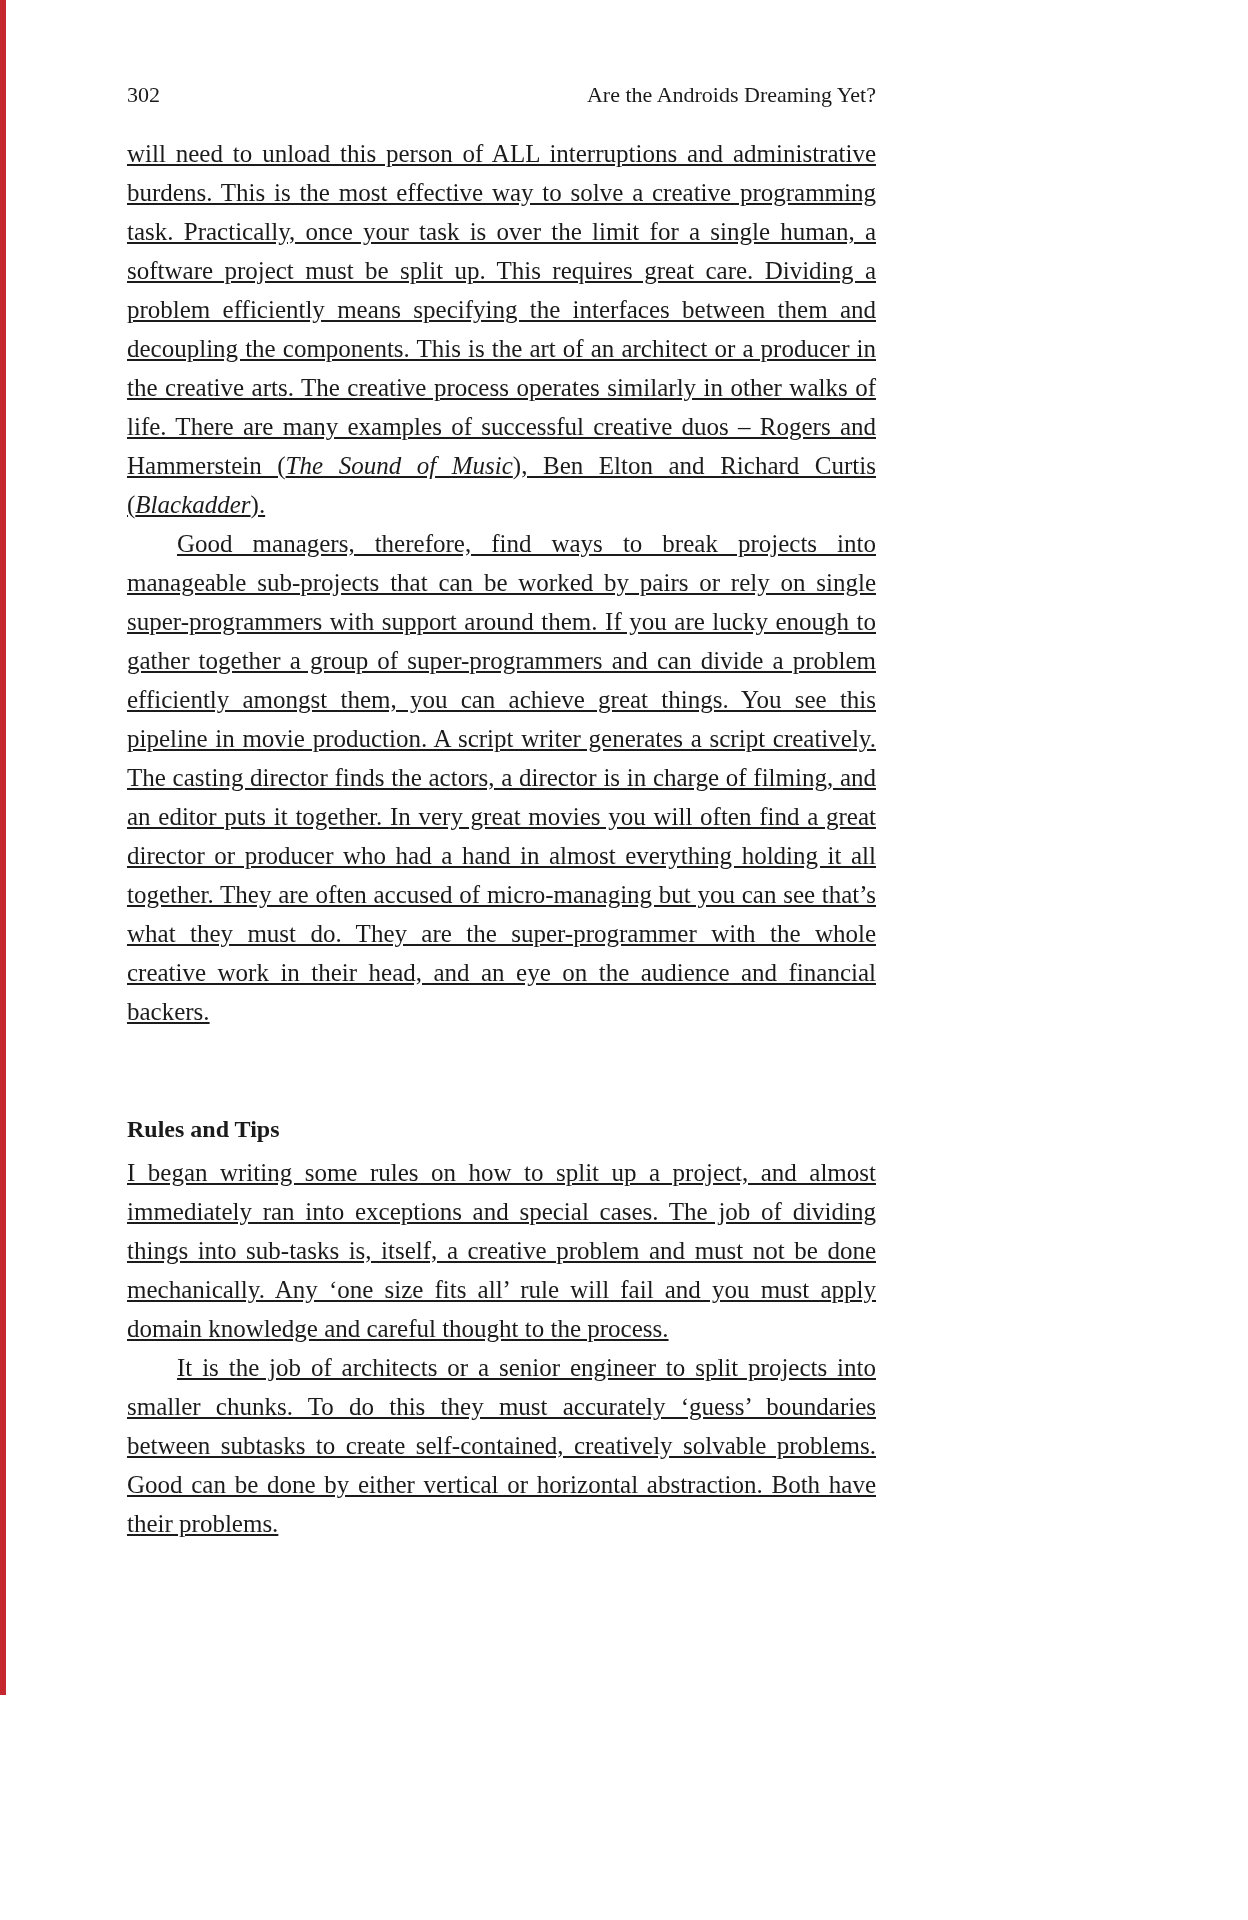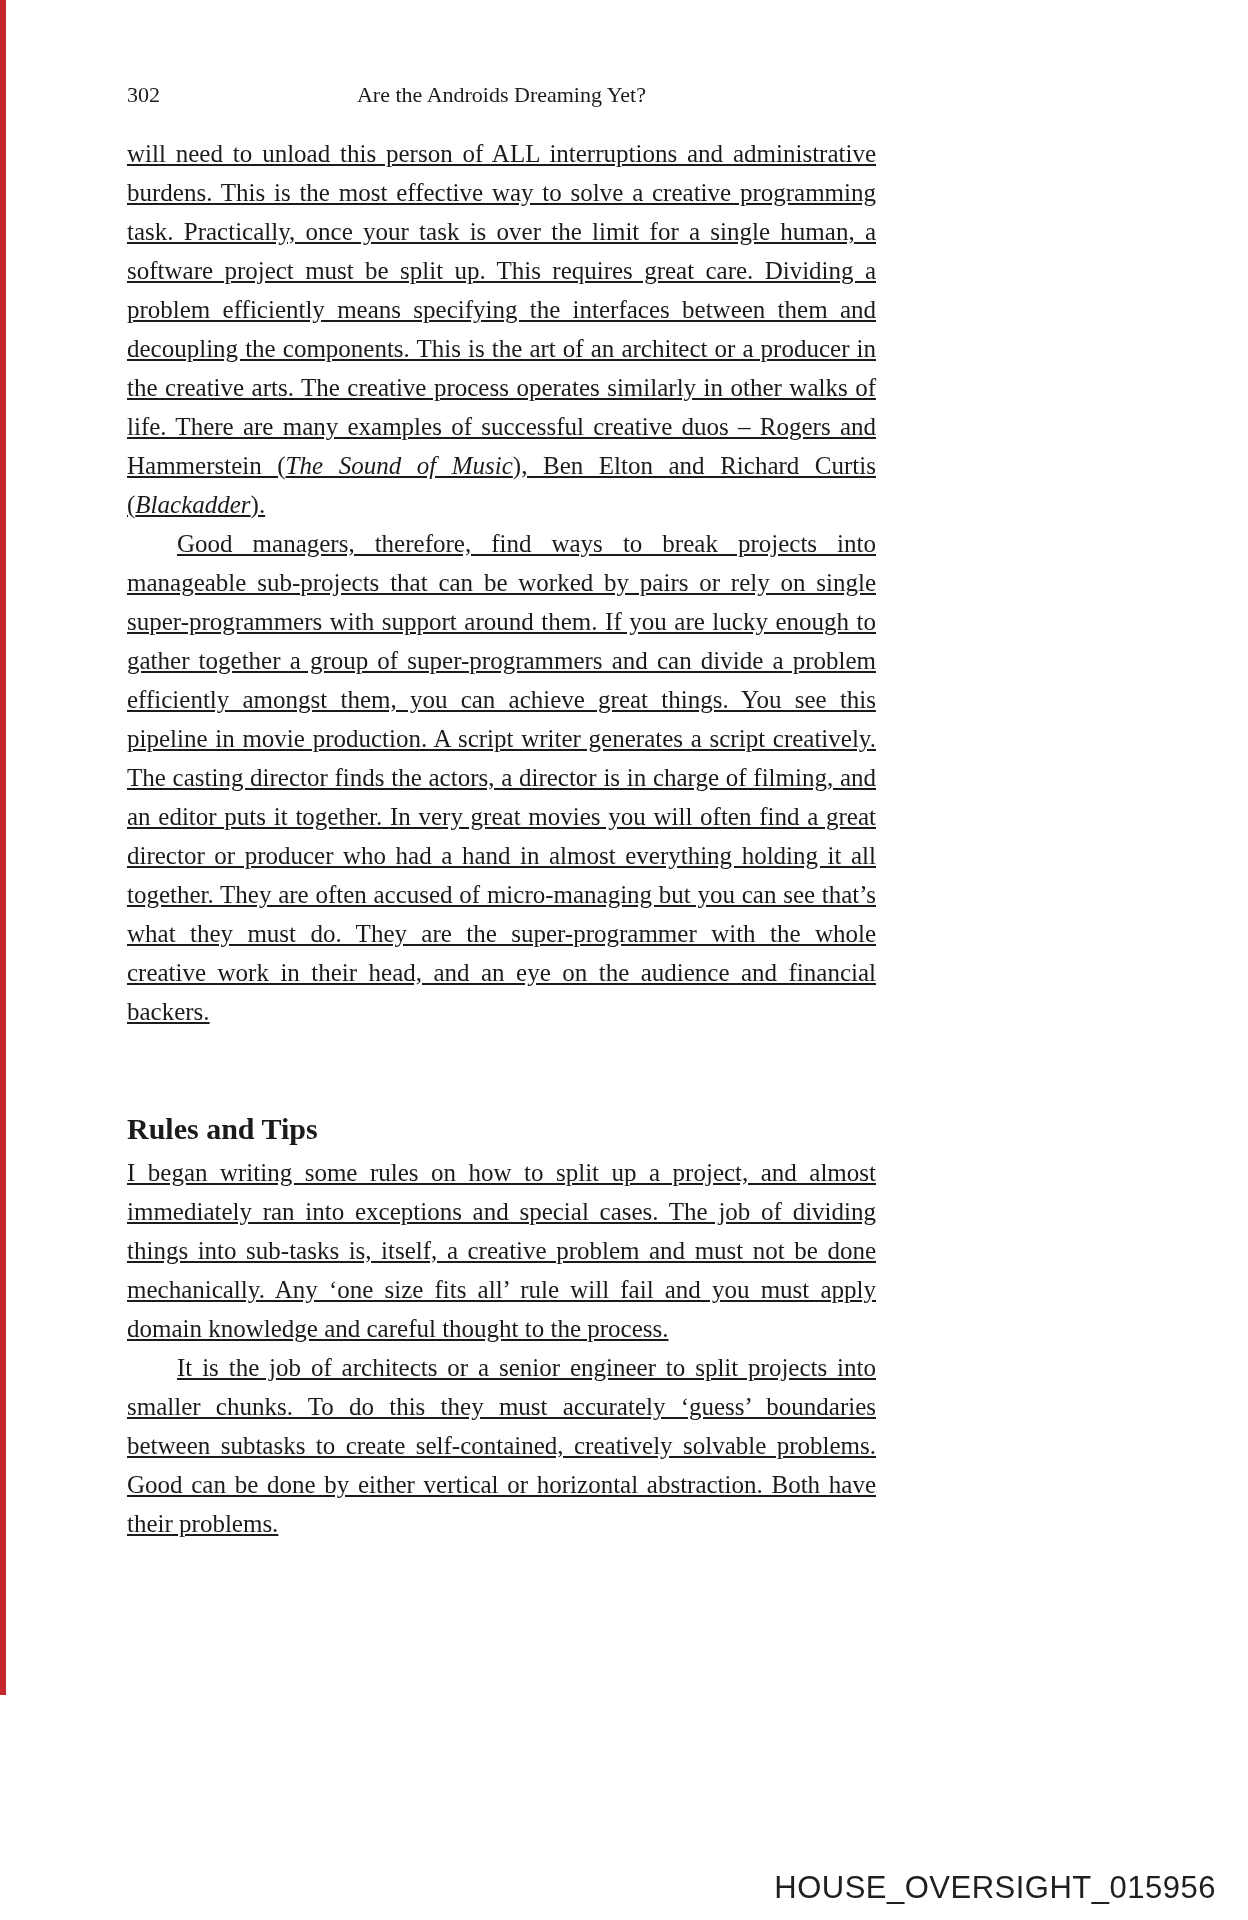--- a/index.html
+++ b/index.html
@@ -35,21 +35,21 @@
   .page-number {
     position: absolute;
     left: 0;
     top: 0;
   }
   .running-header {
     position: absolute;
     left: 0;
     right: 0;
     top: 0;
-    text-align: center;
+    text-align: right;
   }
   .text-column {
     position: absolute;
     top: 134px;
     left: 127px;
     width: 749px;
   }
   .para {
     margin: 0;
     font-size: 25px;
@@ -58,21 +58,21 @@
     text-decoration: underline;
   }
   .para.indent {
     text-indent: 50px;
   }
   .para em {
     font-style: italic;
   }
   .section-heading {
     margin: 80px 0 6px 0;
-    font-size: 30px;
+    font-size: 24px;
     line-height: 36px;
     font-weight: bold;
   }
   .watermark {
     position: absolute;
     right: 32px;
     bottom: 14px;
     font-family: "Liberation Sans", sans-serif;
     font-size: 31px;
     letter-spacing: 0.5px;
@@ -93,15 +93,14 @@
   </div>
 
   <div class="text-column">
       <p class="para"><span>will need to unload this person of ALL interruptions and administrative burdens. This is the most effective way to solve a creative programming task. Practically, once your task is over the limit for a single human, a software project must be split up. This requires great care. Dividing a problem efficiently means specifying the interfaces between them and decoupling the components. This is the art of an architect or a producer in the creative arts. The creative process operates similarly in other walks of life. There are many examples of successful creative duos – Rogers and Hammerstein (</span><em>The Sound of Music</em><span>), Ben Elton and Richard Curtis (</span><em>Blackadder</em><span>).</span></p>
       <p class="para indent"><span>Good managers, therefore, find ways to break projects into manageable sub-projects that can be worked by pairs or rely on single super-programmers with support around them. If you are lucky enough to gather together a group of super-programmers and can divide a problem efficiently amongst them, you can achieve great things. You see this pipeline in movie production. A script writer generates a script creatively. The casting director finds the actors, a director is in charge of filming, and an editor puts it together. In very great movies you will often find a great director or producer who had a hand in almost everything holding it all together. They are often accused of micro-managing but you can see that’s what they must do. They are the super-programmer with the whole creative work in their head, and an eye on the audience and financial backers.</span></p>
       <h2 class="section-heading">Rules and Tips</h2>
       <p class="para"><span>I began writing some rules on how to split up a project, and almost immediately ran into exceptions and special cases. The job of dividing things into sub-tasks is, itself, a creative problem and must not be done mechanically. Any ‘one size fits all’ rule will fail and you must apply domain knowledge and careful thought to the process.</span></p>
       <p class="para indent"><span>It is the job of architects or a senior engineer to split projects into smaller chunks. To do this they must accurately ‘guess’ boundaries between subtasks to create self-contained, creatively solvable problems. Good can be done by either vertical or horizontal abstraction. Both have their problems.</span></p>
     </div>
 
-  <div class="watermark">HOUSE_OVERSIGHT_015956</div>
 
 </div>
 
 </body></html>

